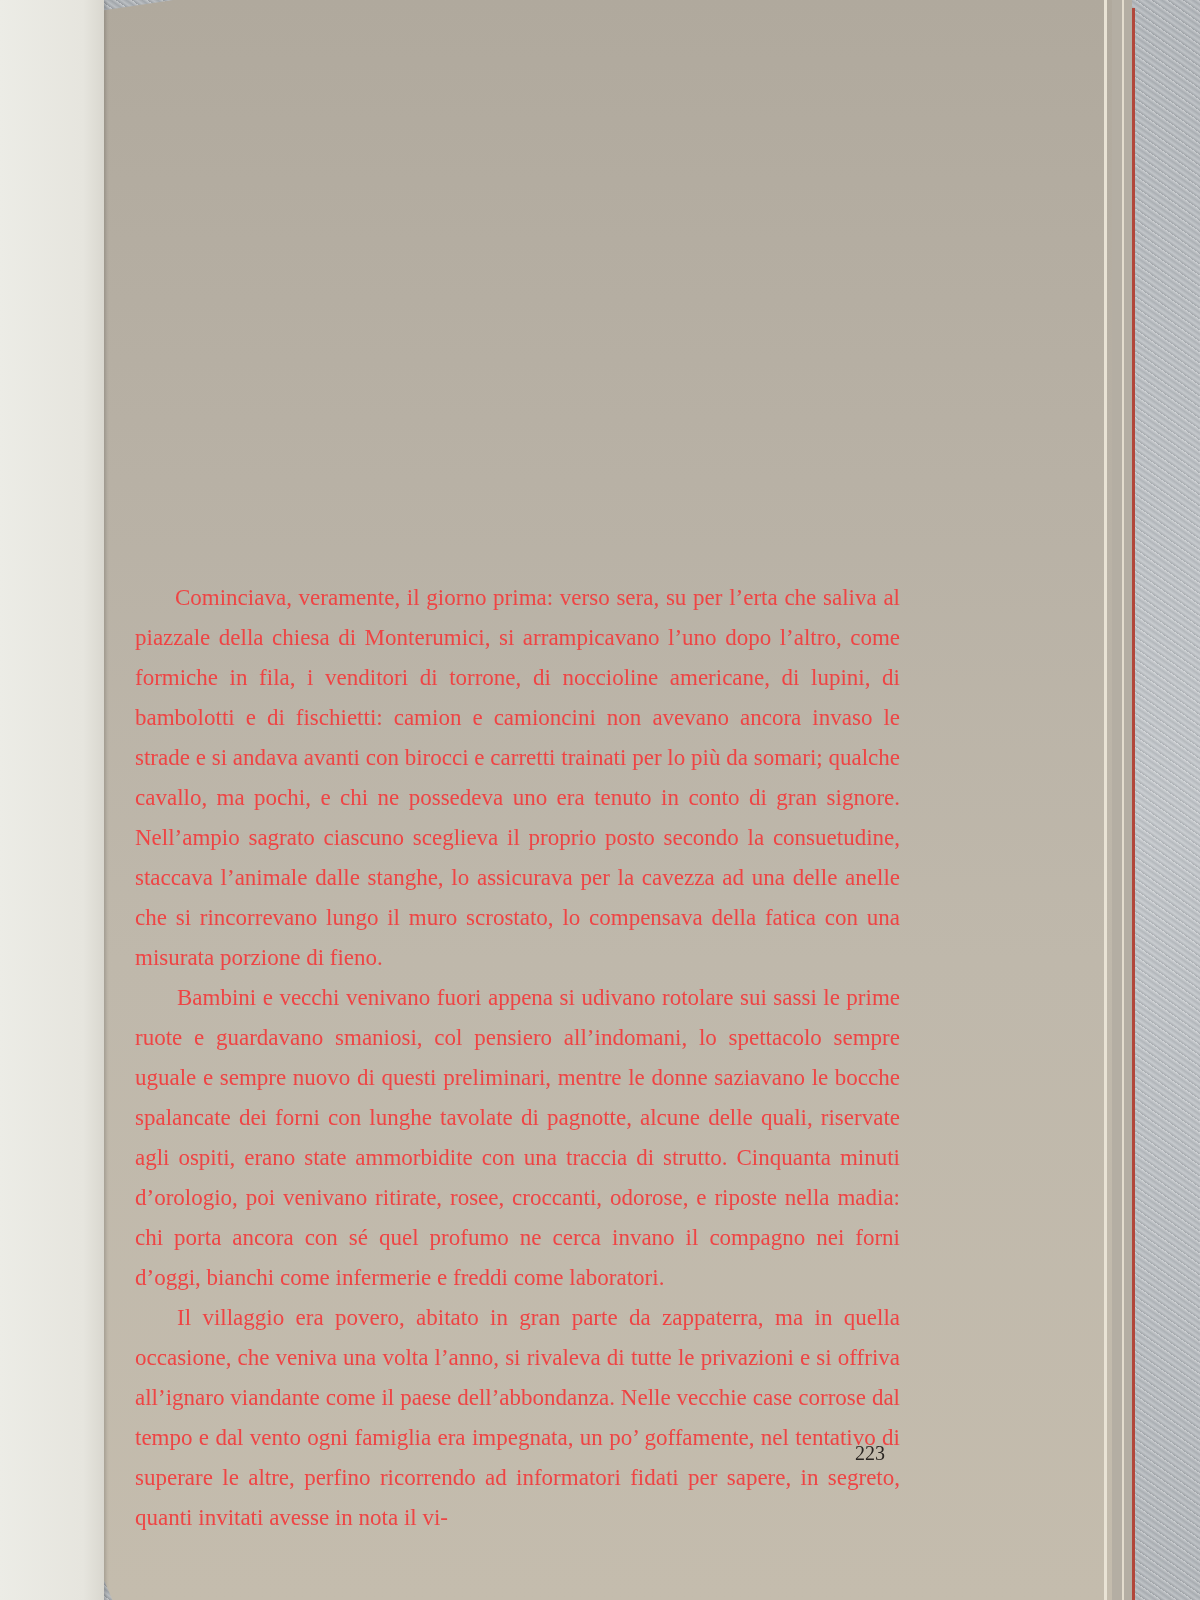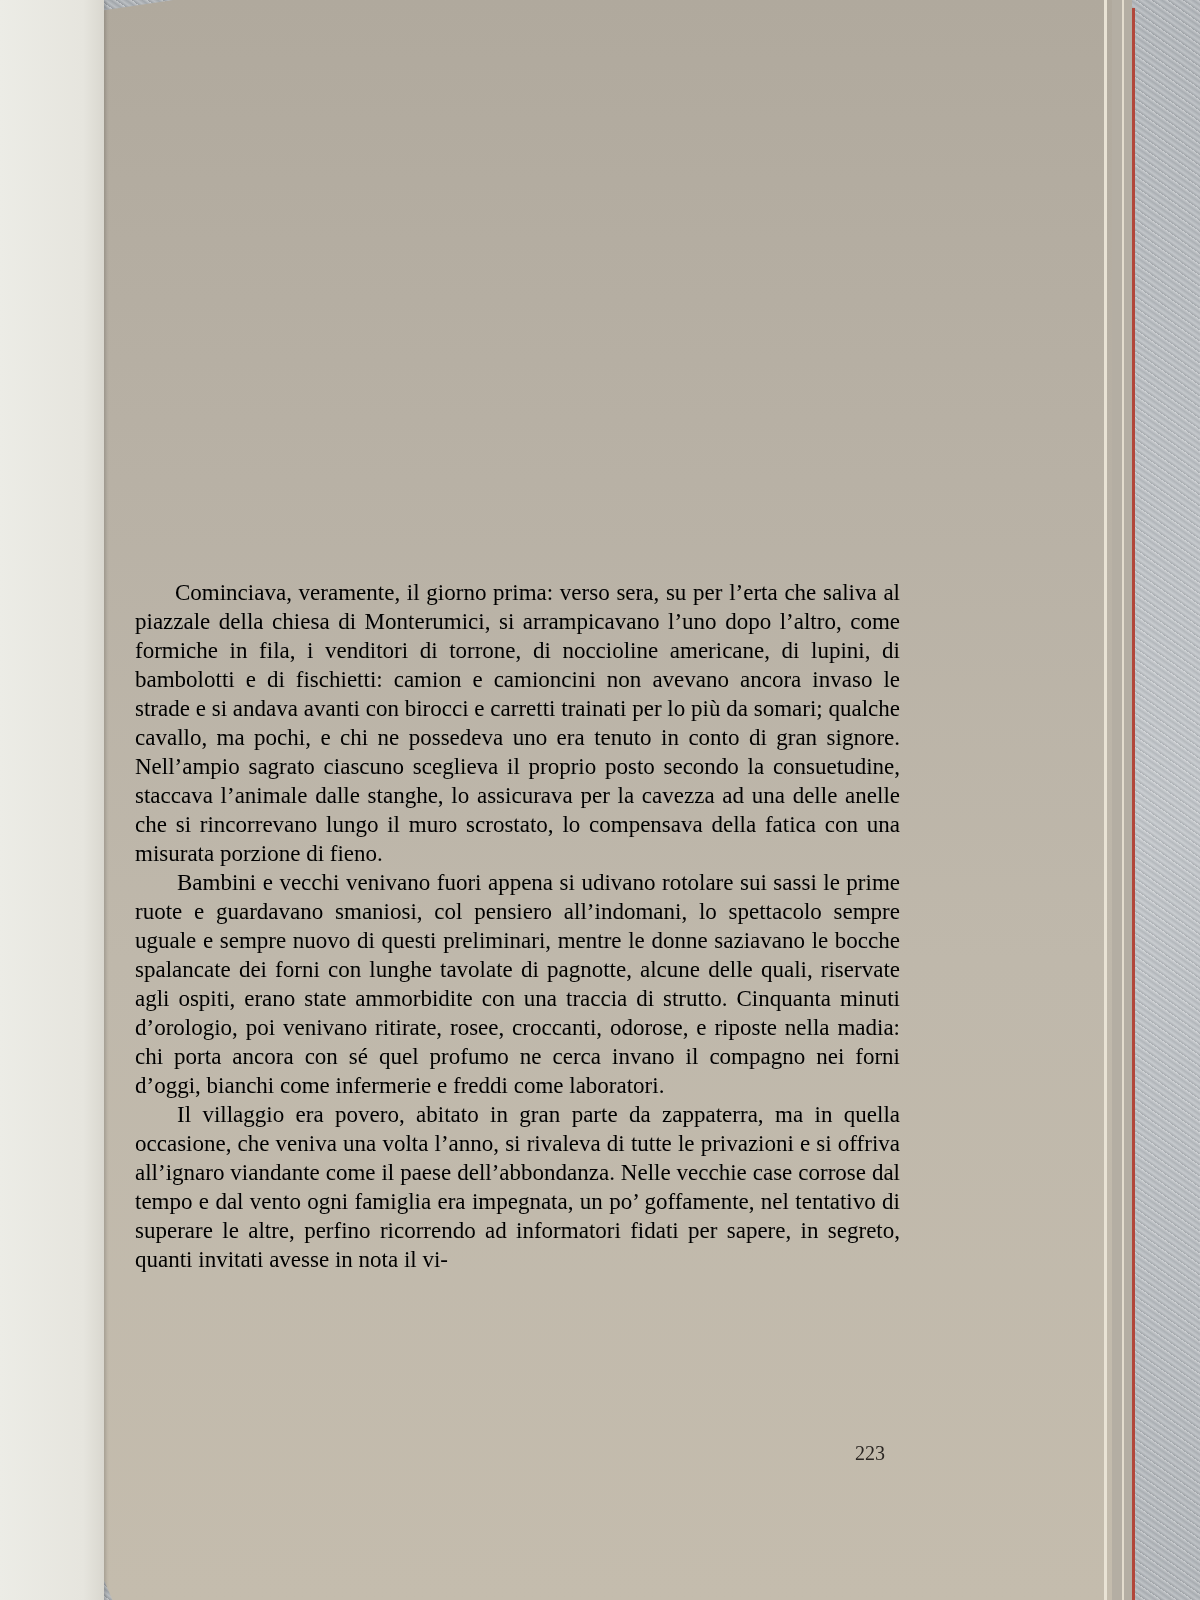--- a/index.html
+++ b/index.html
@@ -20,21 +20,21 @@
     background: linear-gradient(180deg, #b0a99d 0%, #b8b1a5 30%, #bfb8ab 60%, #c4bcad 100%);
     clip-path: polygon(0 12px, 8% 0, 100% 0, 100% 100%, 2% 100%, 0 97%);
     z-index:2;
   }
   .edge-a { position:absolute; left:1104px; top:0; width:3px; height:1600px; background:#e9e3d5; z-index:2;}
   .edge-b { position:absolute; left:1112px; top:0; width:20px; height:1600px; background:#b4aea3; z-index:2;}
   .edge-c { position:absolute; left:1122px; top:0; width:2px; height:1600px; background:#e3dccd; z-index:2;}
   .edge-red { position:absolute; left:1132px; top:8px; width:3px; height:1592px; background:#b2463a; z-index:2;}
   .text-block {
     position:absolute; left:135px; top:578px; width:765px; z-index:4;
-    color:#000000; font-size:23px; line-height:29px; text-align:justify;
+    color:#ef4444; font-size:23px; line-height:40px; text-align:justify;
   }
   .text-block p { margin:0; text-indent:42px; }
   .text-block p.first { text-indent:40px; }
   .page-number {
     position:absolute; left:855px; top:1442px; z-index:4;
     font-size:20px; color:#2a2622;
   }
 </style>
 </head>
 <body>

